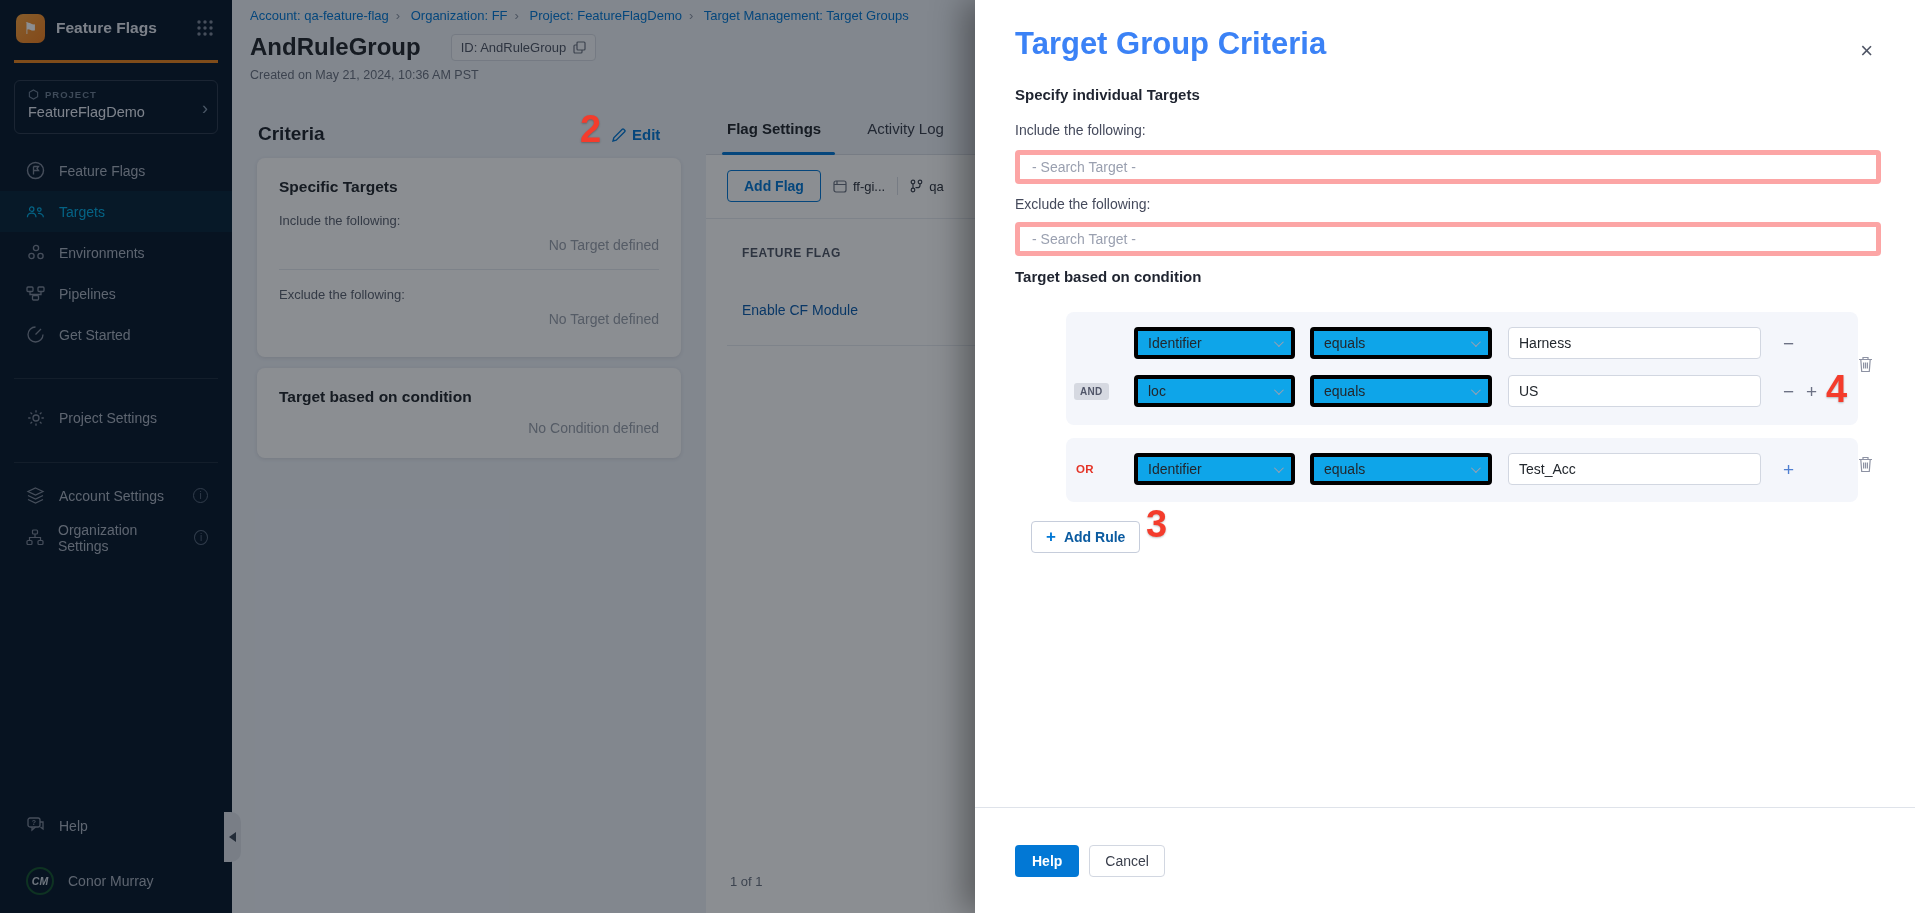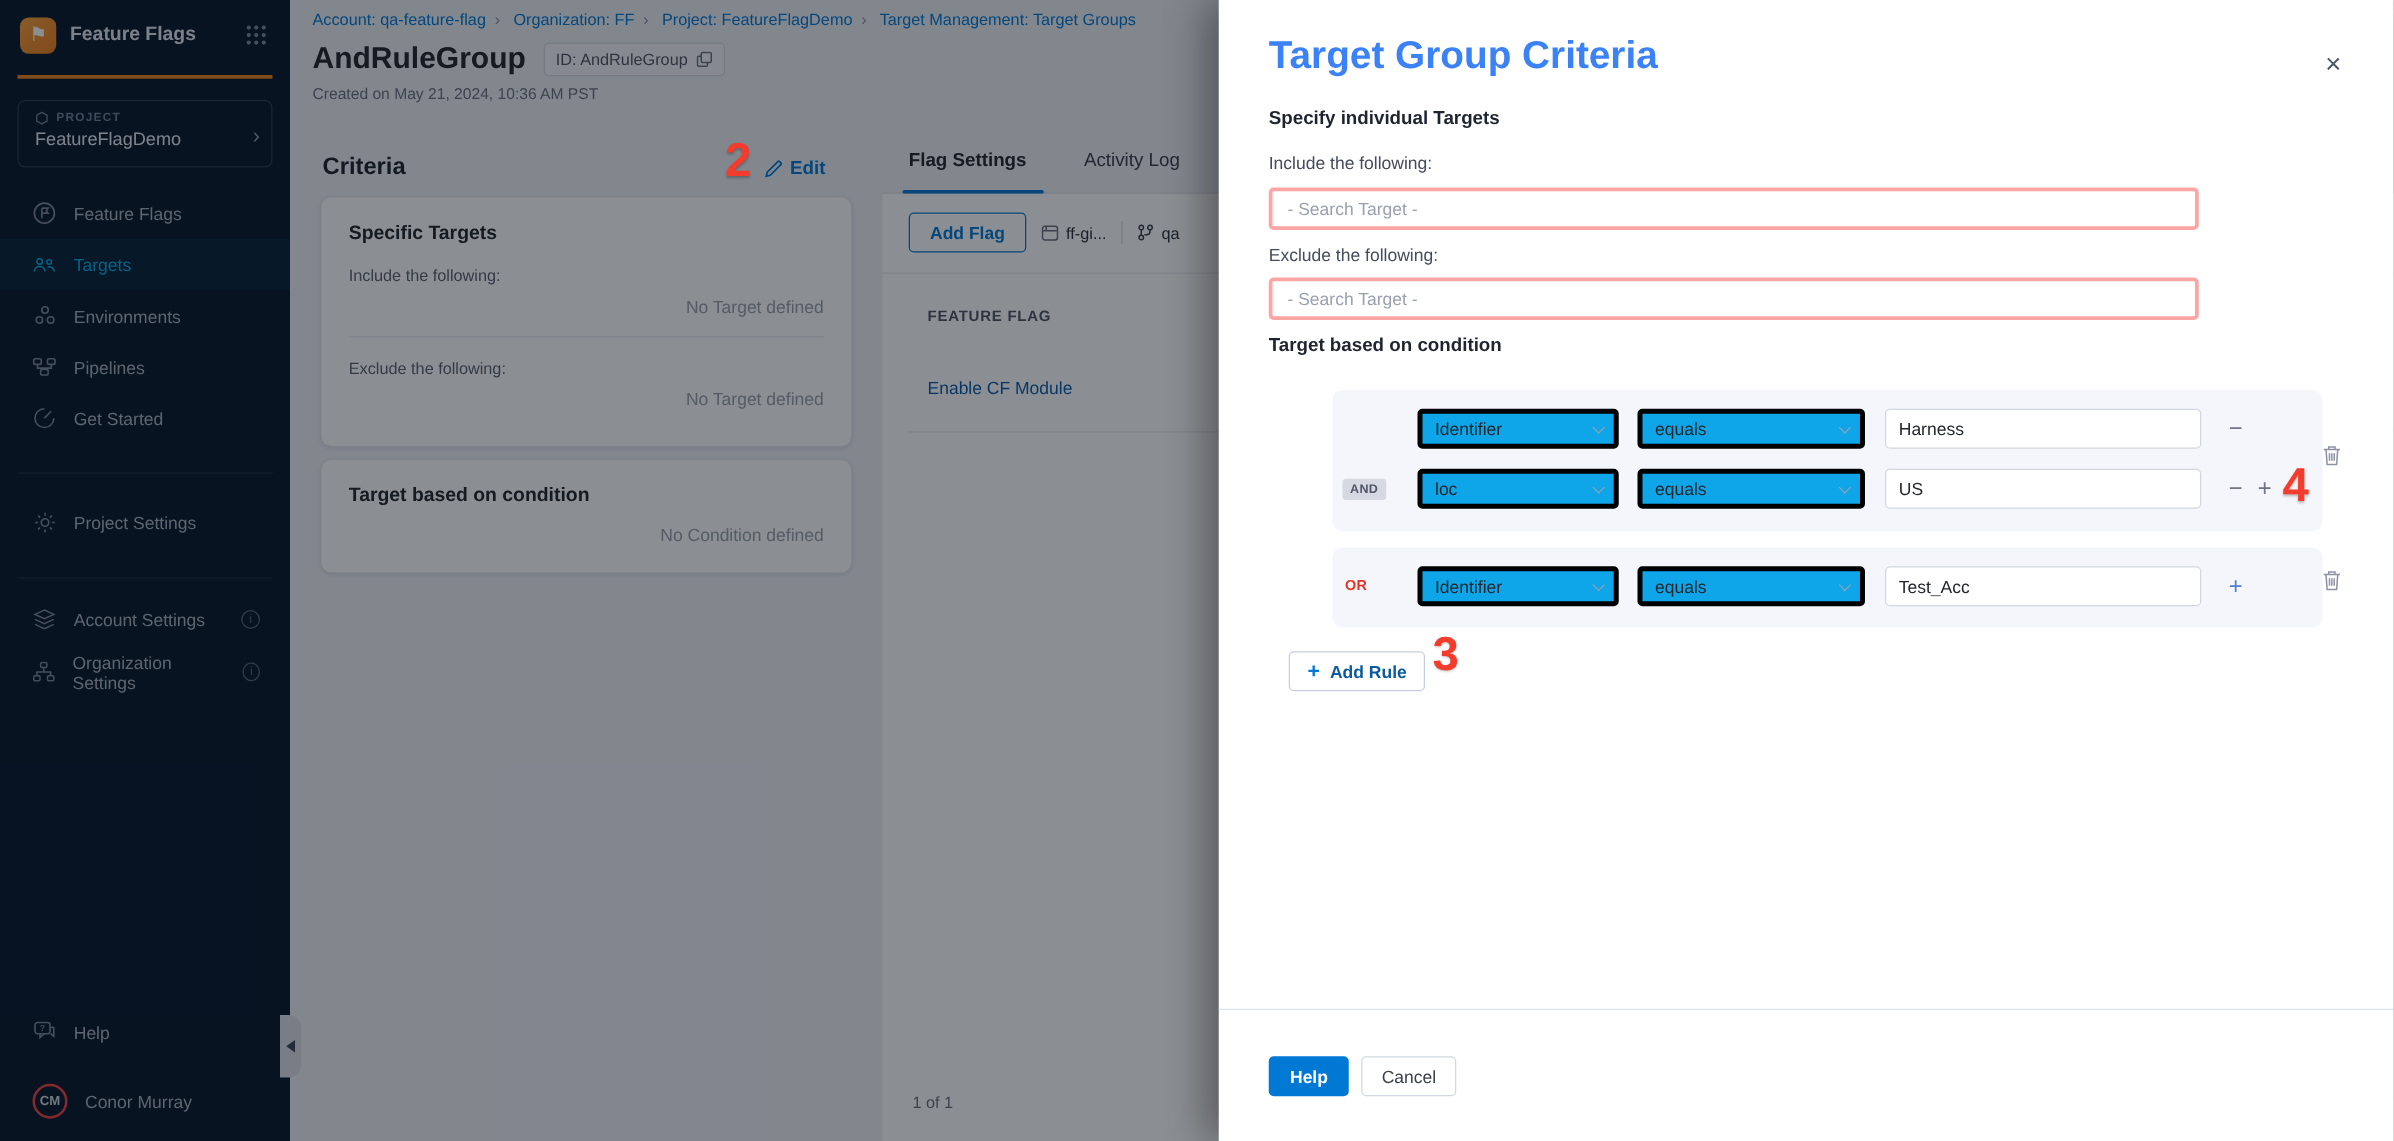--- a/index.html
+++ b/index.html
@@ -17,30 +17,30 @@
   .project-label { display:flex; align-items:flex-start; gap:6px; color:#6e7f93; font-size:9.5px; font-weight:bold; letter-spacing:1px; }
   .project-name { color:#e4e8f2; font-size:14.5px; margin-top:4px; }
   .project-chevron { position:absolute; right:9px; top:17px; color:#8396ab; font-size:18px; }
   .nav { position:absolute; left:0; top:150px; width:232px; }
   .nav-item { display:flex; align-items:center; height:41px; padding-left:26px; gap:14px; color:#a9b1bf; font-size:14px; }
   .nav-item.active { color:#00ade4; background:rgba(0,173,228,.07); }
   .nav-item .ic { width:19px; display:flex; justify-content:center; }
   .side-divider { position:absolute; left:14px; width:204px; height:1px; background:#1d2c3e; }
   .info-dot { margin-left:auto; margin-right:24px; width:15px; height:15px; border:1px solid #55657a; border-radius:50%; color:#55657a; font-size:10px; display:flex; align-items:center; justify-content:center; }
   .sidebar-bottom { position:absolute; left:0; bottom:0; width:232px; }
-  .avatar { width:28px; height:28px; border-radius:50%; border:2px solid #ef4444; color:#cdd4de; font-size:10.5px; font-weight:bold; display:flex; align-items:center; justify-content:center; }
+  .avatar { width:28px; height:28px; border-radius:50%; border:2px solid #14532d; color:#cdd4de; font-size:10.5px; font-weight:bold; display:flex; align-items:center; justify-content:center;font-style:italic; }
   .collapse-tab { position:absolute; left:224px; top:812px; width:17px; height:50px; background:#dde1e9; border-radius:0 10px 10px 0; z-index:11; display:flex; align-items:center; justify-content:center; }
   .collapse-tab .tri { width:0; height:0; border-top:5px solid transparent; border-bottom:5px solid transparent; border-right:7px solid #3c4656; }
 
   
   .main { position:absolute; left:232px; top:0; right:0; height:913px; }
   .breadcrumb { position:absolute; left:18px; top:8px; font-size:13px; color:#6b7280; white-space:nowrap; }
   .breadcrumb a { color:#0278d5; text-decoration:none; }
   .crumb-sep { color:#8a93a2; margin:0 7px; }
-  .page-title-row { position:absolute; left:18px; top:33px; display:flex; align-items:center; gap:14px;justify-content:center; }
+  .page-title-row { position:absolute; left:18px; top:33px; display:flex; align-items:center; gap:30px;justify-content:center; }
   .page-title { font-size:24px; font-weight:bold; color:#22272d; }
   .id-badge { display:flex; align-items:center; gap:7px; border:1px solid #d5dae2; border-radius:4px; height:27px; padding:0 9px; font-size:13px; color:#4f5565; background:#f6f8fb; }
   .created { position:absolute; left:18px; top:68px; font-size:12.5px; color:#6b7280; }
 
   .criteria-head { position:absolute; left:26px; top:123px; font-size:19px; font-weight:bold; color:#1d222b; }
   .edit-link { position:absolute; left:380px; top:126px; display:flex; align-items:center; gap:6px; color:#0278d5; font-size:15px; font-weight:bold; }
   .card { position:absolute; left:25px; width:424px; background:#fff; border-radius:8px; box-shadow:0 1px 4px rgba(40,41,61,.12); padding:20px 22px; }
   .card1 { top:158px; height:199px; }
   .card2 { top:368px; height:90px; }
   .card-title { font-size:15.5px; font-weight:bold; color:#22272d; }
@@ -63,21 +63,21 @@
   .tbl-row-divider { position:absolute; left:21px; right:0; top:190px; height:1px; background:#e7eaf0; }
   .pagination { position:absolute; left:24px; bottom:24px; font-size:13px; color:#6b7280; }
 
   
   .overlay { position:absolute; inset:0; background:rgba(8,14,24,.47); z-index:50; }
   .modal { position:absolute; left:975px; top:0; width:940px; height:913px; background:#fff; z-index:60; box-shadow:-12px 0 30px rgba(0,0,0,.35); }
   .modal-close { position:absolute; right:42px; top:40px; font-size:22px; color:#4f5565; line-height:1; }
   .modal-title { position:absolute; left:40px; top:26px; font-size:31px; font-weight:bold; color:#3b82f6; }
   .m-section { position:absolute; left:40px; font-size:15px; font-weight:bold; color:#1f2430; }
   .m-label { position:absolute; left:40px; font-size:14px; color:#454a5c; }
-  .m-input { position:absolute; left:40px; width:744px; height:34px; border:3px solid #fca5a5; border-radius:4px; padding:0 12px; font-size:14px; color:#22272d; font-family:"Liberation Sans",sans-serif; background:#fff; }
+  .m-input { position:absolute; left:40px; width:866px; height:34px; border:5px solid #fca5a5; border-radius:4px; padding:0 12px; font-size:14px; color:#22272d; font-family:"Liberation Sans",sans-serif; background:#fff; }
   .m-input::placeholder { color:#9aa0b0; }
 
   .cond-group { position:absolute; left:91px; width:792px; background:#f4f6fb; border-radius:8px; padding:15px 0 0 8px; }
   .group1 { top:312px; height:113px; }
   .group2 { top:438px; height:64px; }
   .cond-row { display:flex; align-items:center; height:32px; margin-bottom:16px; }
   .conn-col { width:60px; display:flex; }
   .and-badge { background:#d6d9e1; color:#515669; font-size:10px; font-weight:bold; border-radius:3px; padding:3px 6px; letter-spacing:.3px; }
   .or-badge { color:#e43326; font-size:11.5px; font-weight:bold; letter-spacing:.3px; padding:3px 2px; }
   .sel { height:32px; background:#0ea5e9; border:4px solid #000000; border-radius:4px; display:flex; align-items:center; padding:0 10px; font-size:14px; color:#22272d; position:relative; }

